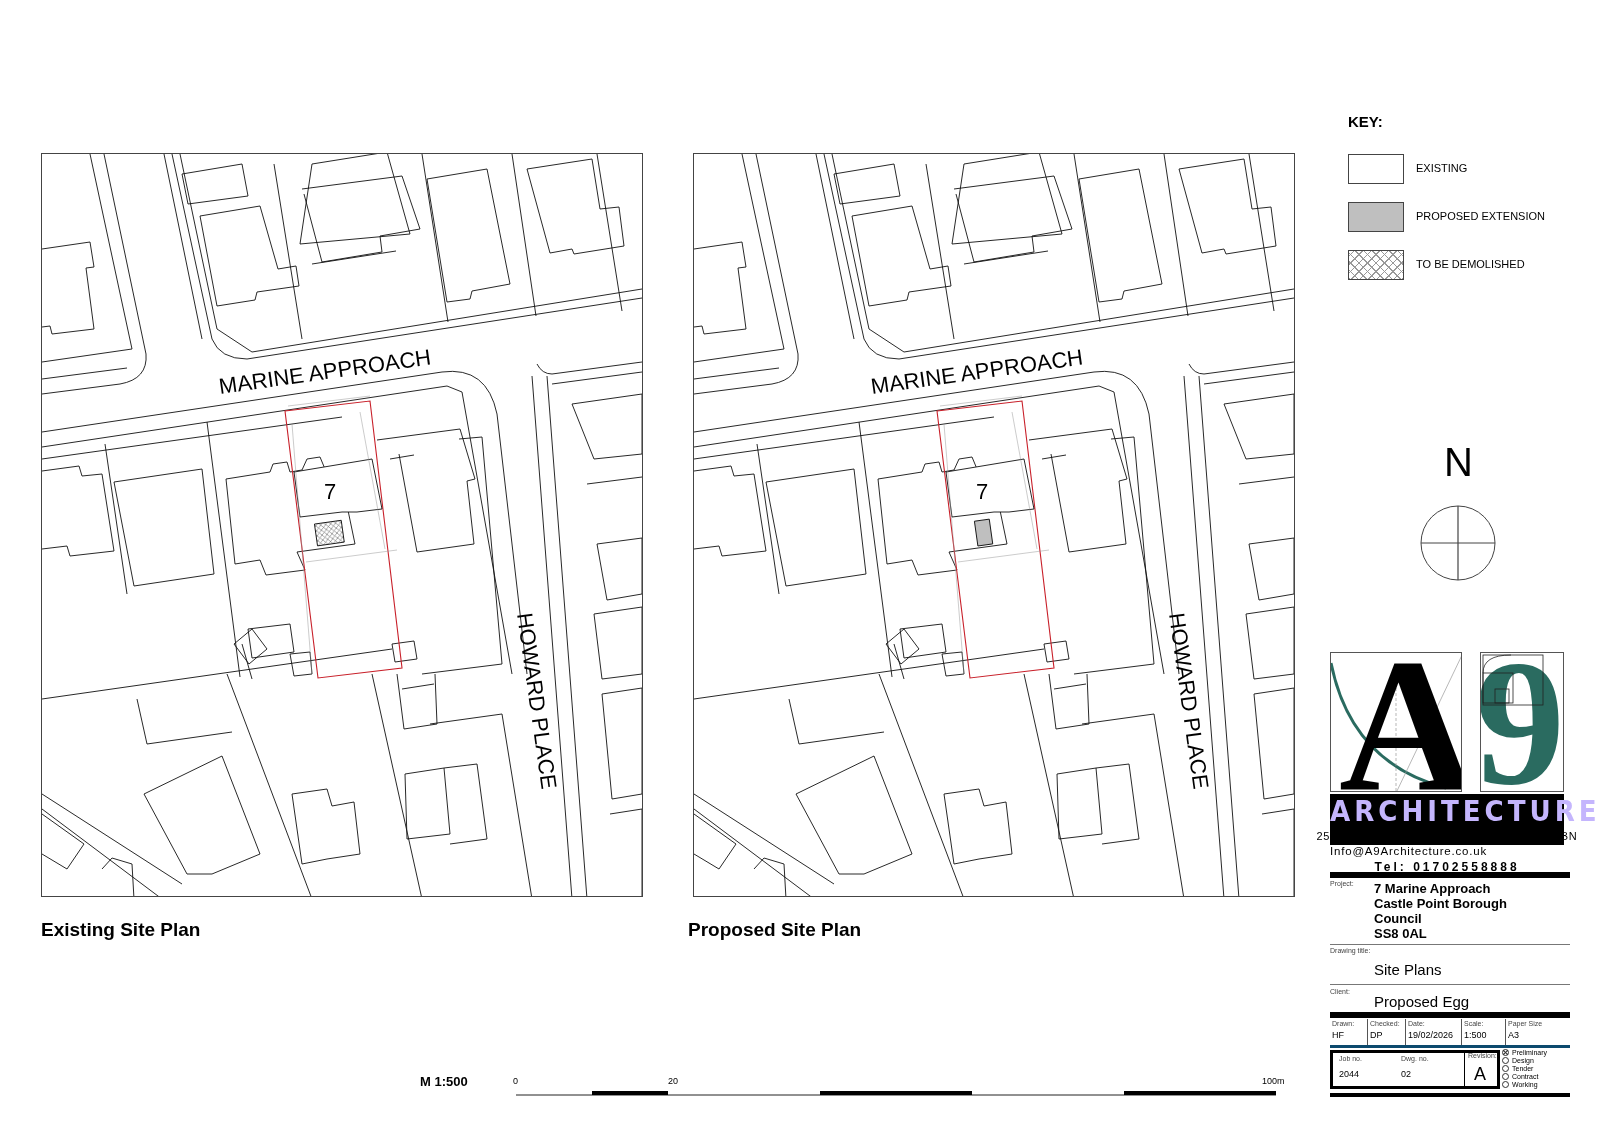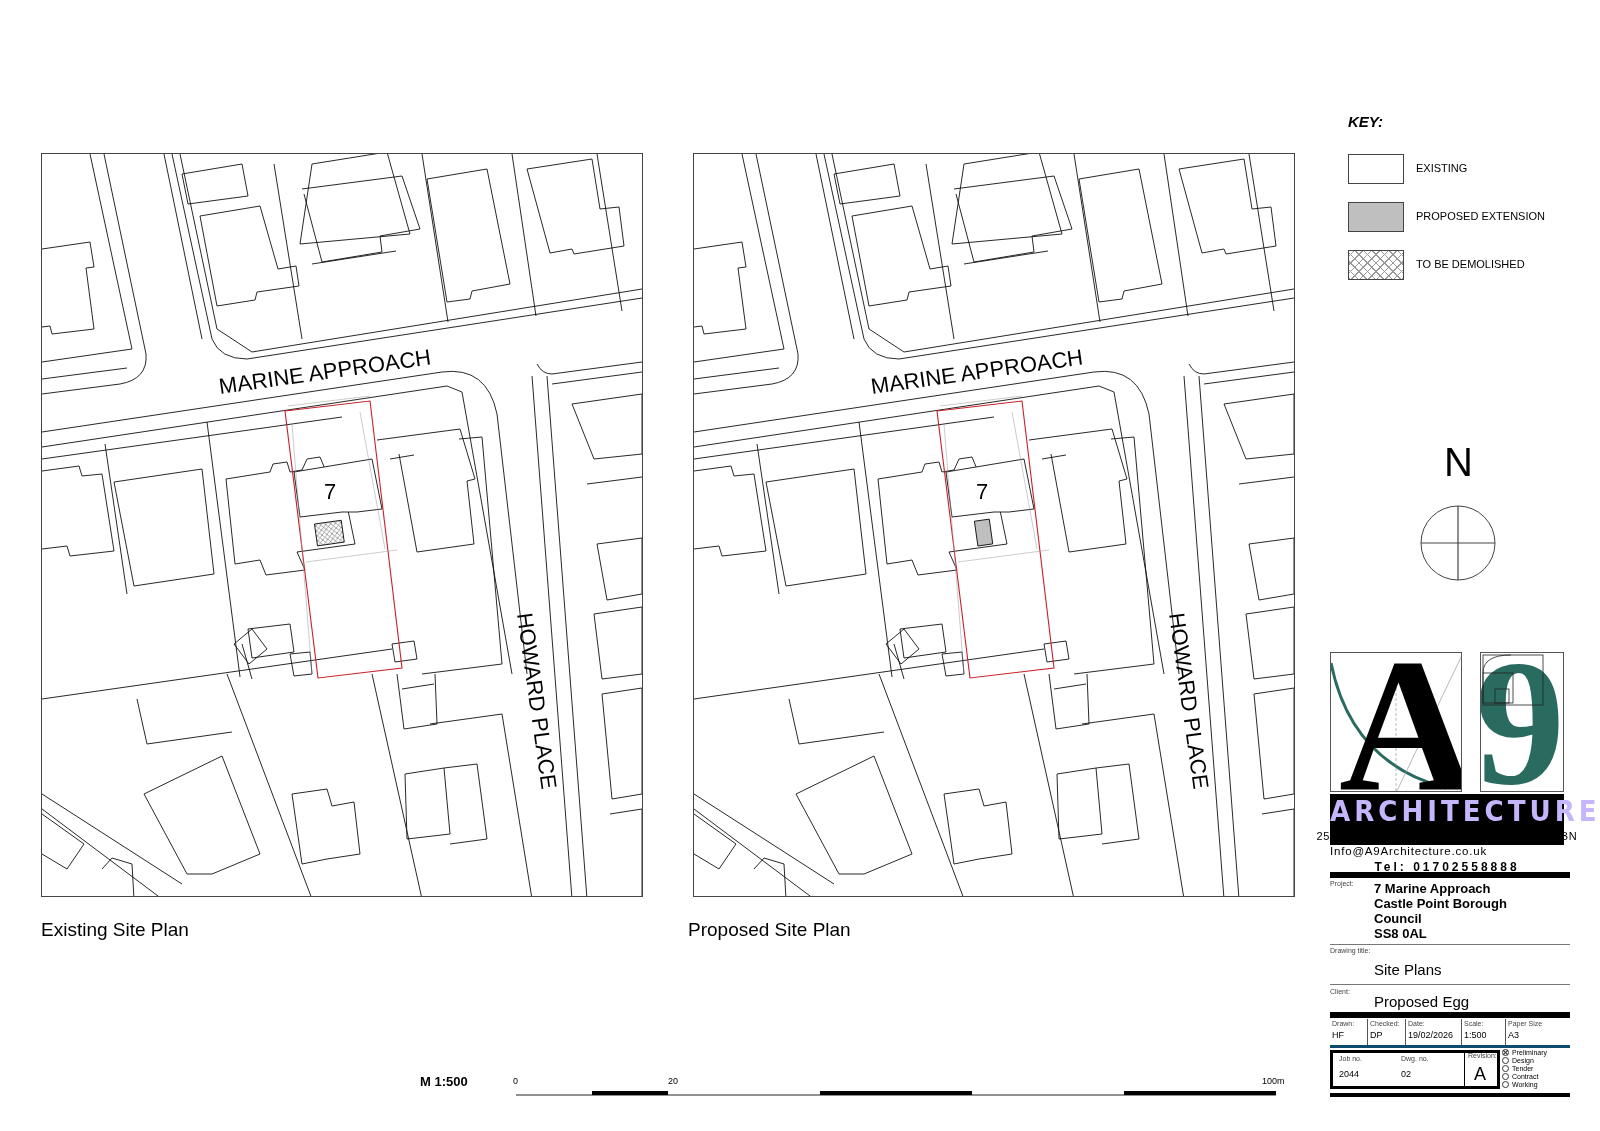--- a/index.html
+++ b/index.html
@@ -1,24 +1,24 @@
 <!DOCTYPE html>
 <html><head>
 <meta charset="utf-8">
 <style>
   html,body{margin:0;padding:0;background:#fff;}
   body{width:1600px;height:1131px;position:relative;overflow:hidden;font-family:"Liberation Sans",sans-serif;color:#000;}
   .plan{position:absolute;top:153px;width:602px;height:744px;border:1px solid #444;box-sizing:border-box;overflow:hidden;background:#fff;}
   .plan svg{position:absolute;left:0;top:0;}
   #plan-existing{left:41px;}
   #plan-proposed{left:693px;}
-  .plan-title{position:absolute;top:919px;font-size:19px;font-weight:normal;}
+  .plan-title{position:absolute;top:919px;font-size:19px;font-weight:bold;}
   #title-existing{left:41px;}
   #title-proposed{left:688px;}
-  .key-title{position:absolute;left:1348px;top:113px;font-size:15px;font-weight:bold;font-style:italic;}
+  .key-title{position:absolute;left:1348px;top:113px;font-size:15px;font-weight:bold;}
   .key-row{position:absolute;left:1348px;height:32px;}
   .key-swatch{position:absolute;left:0;top:0;width:56px;height:30px;border:1px solid #444;box-sizing:border-box;}
   .key-label{position:absolute;left:68px;top:8px;font-size:11px;white-space:nowrap;}
   .sw-existing{background:#fff;}
   .sw-proposed{background:#bfbfbf;}
   .sw-demolish{background-color:#fff;background-image:repeating-linear-gradient(45deg,#999 0 1px,transparent 1px 6px),repeating-linear-gradient(-45deg,#999 0 1px,transparent 1px 6px);}
   .north{position:absolute;left:1420px;top:440px;}
   .north-n{position:absolute;left:24px;top:0;font-size:40px;}
   .north svg{position:absolute;left:0;top:65px;}
   .logo{position:absolute;left:1330px;top:652px;width:240px;}

